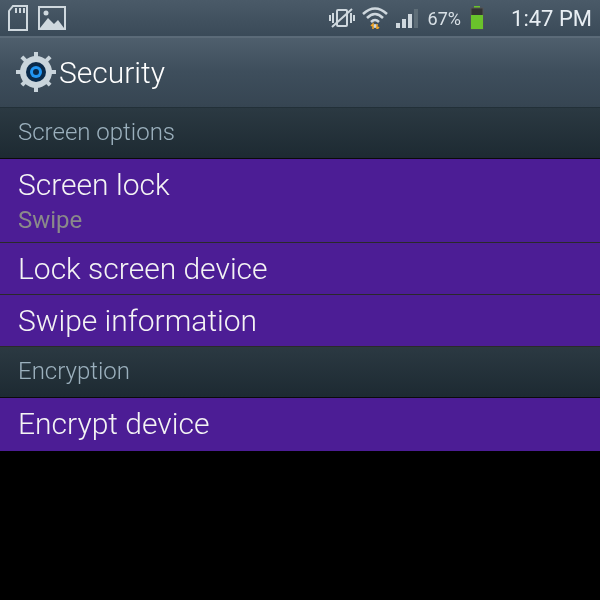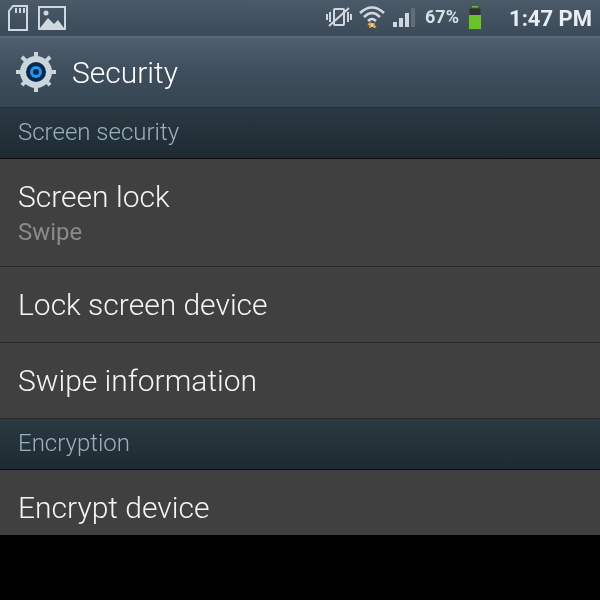--- a/index.html
+++ b/index.html
@@ -7,50 +7,50 @@
   
   .status-bar {
     height: 36px;
     background: linear-gradient(to bottom, #4a5a68 0%, #3a4a58 100%);
     display: flex;
     align-items: center;
     padding: 0 8px;
     color: #e8eef3;
   }
   .status-left { display: flex; align-items: center; gap: 6px; flex: 1; }
-  .status-right { display: flex; align-items: flex-start; gap: 7px; font-weight: bold; }
+  .status-right { display: flex; align-items: center; gap: 7px; }
   .status-ico { display: inline-flex; align-items: center; justify-content: center; }
   .battery-pct { font-size: 18px; margin: 0 2px 0 2px; color: #d8e0e6; }
   .clock { font-size: 22px; margin-left: 20px; color: #e8eef3; }
 
   .title-bar {
     height: 72px;
     background: linear-gradient(to bottom, #4f5f6d 0%, #3e4e5c 50%, #364552 100%);
     display: flex;
     align-items: center;
     padding: 0 16px;
-    gap: 16px;
+    gap: 3px;
     border-top: 1px solid #5a6a78;
     border-bottom: 1px solid #223038;
     box-shadow: inset 0 1px 0 rgba(255,255,255,0.08);
   }
   .title-text { font-size: 30px; color: #ffffff; font-weight: 300; }
 
   .section-header {
     background: linear-gradient(to bottom, #2b3942 0%, #1d2a32 100%);
     color: #9bb0bd;
     font-size: 24px;
     padding: 10px 18px 12px 18px;
     border-bottom: 1px solid #0a0a0a;
     font-weight: 300;
   }
 
   .list-item {
-    background: #404040;
-    padding: 20px 18px;
+    background: #4c1d95;
+    padding: 8px 18px;
     border-bottom: 1px solid #2a2a2a;
   }
   .list-item .primary {
     font-size: 30px;
     color: #f4f4f4;
     font-weight: 300;
   }
   .list-item .secondary {
     font-size: 24px;
     color: #8a8a8a;
@@ -134,21 +134,21 @@
           <rect x="5" y="29" width="6" height="4" transform="rotate(-45 8 31)"></rect>
         </g>
       <circle cx="20" cy="20" r="10" fill="#0a2a4a"></circle>
       <circle cx="20" cy="20" r="6" fill="#2196f3"></circle>
       <circle cx="20" cy="20" r="3" fill="#0a2a4a"></circle>
     </svg>
   </span>
   <span class="title-text">Security</span>
 </div>
 
-<div class="section-header">Screen security</div>
+<div class="section-header">Screen options</div>
 
 <div class="list-item">
   <div class="primary">Screen lock</div>
   <div class="secondary">Swipe</div>
 </div>
 
 <div class="list-item">
   <div class="primary">Lock screen device</div>
 </div>
 

